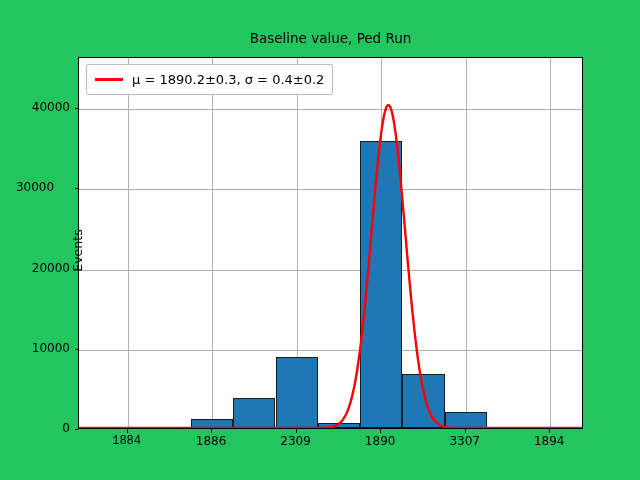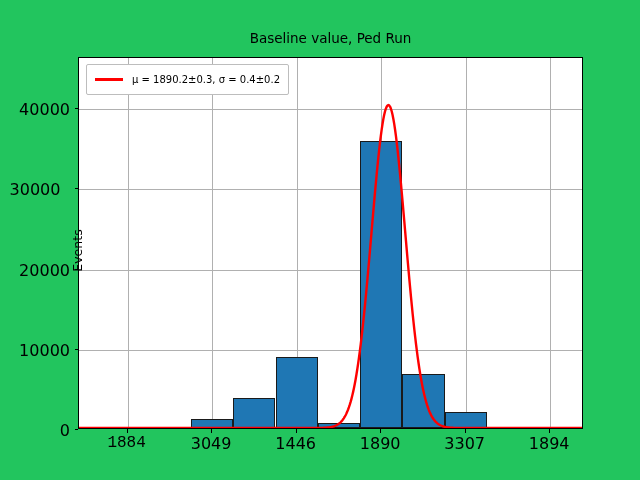--- a/index.html
+++ b/index.html
@@ -38,21 +38,21 @@
     box-sizing:border-box;
   }
 
   
   #fit-curve{position:absolute;left:0;top:0;width:100%;height:100%;}
 
   
   .tick{position:absolute;background:#000;}
   .tick.x{width:1px;height:3.5px;top:429px;}
   .tick.y{height:1px;width:3.5px;left:74.5px;}
-  .ticklabel{position:absolute;font-size:16px;color:#000;white-space:nowrap;}
+  .ticklabel{position:absolute;font-size:12px;color:#000;white-space:nowrap;}
   .ticklabel.x{top:434px;text-align:center;width:80px;}
   .ticklabel.y{right:0;text-align:right;width:70px;}
 
   
   #xlabel{
     position:absolute;left:78px;top:455px;width:505px;
     text-align:center;font-size:12.5px;color:#000;
   }
   #ylabel{
     position:absolute;left:-3px;top:243px;
@@ -64,21 +64,21 @@
   #legend{
     position:absolute;left:86px;top:64px;
     background:#ffffff;border:0.9px solid #bdbdbd;
     border-radius:2px;padding:5px 8px 5px 7px;
     box-sizing:border-box;
   }
   .legend-row{display:flex;align-items:center;height:19px;}
   .legend-key{width:30px;display:flex;align-items:center;justify-content:center;margin-right:8px;}
   .key-line{width:28px;height:2.6px;background:#ff0000;}
   .key-patch{width:22px;height:12px;background:#1f77b4;border:1.1px solid #1a1a1a;box-sizing:border-box;}
-  .legend-label{font-size:10px;color:#000;white-space:nowrap;}
+  .legend-label{font-size:13px;color:#000;white-space:nowrap;}
 </style>
 </head>
 <body>
 
 <div id="figure">
 
   <div id="chart-title">Baseline value, Ped Run</div>
 
   <div id="plot-area">
     <div id="grid-layer">
@@ -104,23 +104,23 @@
       </div>
     <svg id="fit-curve" viewBox="0 0 505 372" preserveAspectRatio="none">
       <path id="fit-path" fill="none" stroke="#ff0000" stroke-width="2.4" vector-effect="non-scaling-stroke" stroke-linejoin="round" stroke-linecap="round" d="M0.00,372.00L0.84,372.00L1.68,372.00L2.52,372.00L3.37,372.00L4.21,372.00L5.05,372.00L5.89,372.00L6.73,372.00L7.57,372.00L8.42,372.00L9.26,372.00L10.10,372.00L10.94,372.00L11.78,372.00L12.62,372.00L13.47,372.00L14.31,372.00L15.15,372.00L15.99,372.00L16.83,372.00L17.67,372.00L18.52,372.00L19.36,372.00L20.20,372.00L21.04,372.00L21.88,372.00L22.72,372.00L23.57,372.00L24.41,372.00L25.25,372.00L26.09,372.00L26.93,372.00L27.77,372.00L28.62,372.00L29.46,372.00L30.30,372.00L31.14,372.00L31.98,372.00L32.82,372.00L33.67,372.00L34.51,372.00L35.35,372.00L36.19,372.00L37.03,372.00L37.88,372.00L38.72,372.00L39.56,372.00L40.40,372.00L41.24,372.00L42.08,372.00L42.93,372.00L43.77,372.00L44.61,372.00L45.45,372.00L46.29,372.00L47.13,372.00L47.98,372.00L48.82,372.00L49.66,372.00L50.50,372.00L51.34,372.00L52.18,372.00L53.03,372.00L53.87,372.00L54.71,372.00L55.55,372.00L56.39,372.00L57.23,372.00L58.08,372.00L58.92,372.00L59.76,372.00L60.60,372.00L61.44,372.00L62.28,372.00L63.13,372.00L63.97,372.00L64.81,372.00L65.65,372.00L66.49,372.00L67.33,372.00L68.18,372.00L69.02,372.00L69.86,372.00L70.70,372.00L71.54,372.00L72.38,372.00L73.22,372.00L74.07,372.00L74.91,372.00L75.75,372.00L76.59,372.00L77.43,372.00L78.27,372.00L79.12,372.00L79.96,372.00L80.80,372.00L81.64,372.00L82.48,372.00L83.32,372.00L84.17,372.00L85.01,372.00L85.85,372.00L86.69,372.00L87.53,372.00L88.37,372.00L89.22,372.00L90.06,372.00L90.90,372.00L91.74,372.00L92.58,372.00L93.42,372.00L94.27,372.00L95.11,372.00L95.95,372.00L96.79,372.00L97.63,372.00L98.47,372.00L99.32,372.00L100.16,372.00L101.00,372.00L101.84,372.00L102.68,372.00L103.52,372.00L104.37,372.00L105.21,372.00L106.05,372.00L106.89,372.00L107.73,372.00L108.58,372.00L109.42,372.00L110.26,372.00L111.10,372.00L111.94,372.00L112.78,372.00L113.63,372.00L114.47,372.00L115.31,372.00L116.15,372.00L116.99,372.00L117.83,372.00L118.68,372.00L119.52,372.00L120.36,372.00L121.20,372.00L122.04,372.00L122.88,372.00L123.73,372.00L124.57,372.00L125.41,372.00L126.25,372.00L127.09,372.00L127.93,372.00L128.78,372.00L129.62,372.00L130.46,372.00L131.30,372.00L132.14,372.00L132.98,372.00L133.83,372.00L134.67,372.00L135.51,372.00L136.35,372.00L137.19,372.00L138.03,372.00L138.88,372.00L139.72,372.00L140.56,372.00L141.40,372.00L142.24,372.00L143.08,372.00L143.93,372.00L144.77,372.00L145.61,372.00L146.45,372.00L147.29,372.00L148.13,372.00L148.97,372.00L149.82,372.00L150.66,372.00L151.50,372.00L152.34,372.00L153.18,372.00L154.02,372.00L154.87,372.00L155.71,372.00L156.55,372.00L157.39,372.00L158.23,372.00L159.07,372.00L159.92,372.00L160.76,372.00L161.60,372.00L162.44,372.00L163.28,372.00L164.12,372.00L164.97,372.00L165.81,372.00L166.65,372.00L167.49,372.00L168.33,372.00L169.17,372.00L170.02,372.00L170.86,372.00L171.70,372.00L172.54,372.00L173.38,372.00L174.22,372.00L175.07,372.00L175.91,372.00L176.75,372.00L177.59,372.00L178.43,372.00L179.27,372.00L180.12,372.00L180.96,372.00L181.80,372.00L182.64,372.00L183.48,372.00L184.33,372.00L185.17,372.00L186.01,372.00L186.85,372.00L187.69,372.00L188.53,372.00L189.38,372.00L190.22,372.00L191.06,372.00L191.90,372.00L192.74,372.00L193.58,372.00L194.43,372.00L195.27,372.00L196.11,372.00L196.95,372.00L197.79,372.00L198.63,372.00L199.48,372.00L200.32,372.00L201.16,372.00L202.00,372.00L202.84,372.00L203.68,372.00L204.53,372.00L205.37,372.00L206.21,372.00L207.05,372.00L207.89,372.00L208.73,372.00L209.58,372.00L210.42,372.00L211.26,372.00L212.10,372.00L212.94,372.00L213.78,372.00L214.63,372.00L215.47,372.00L216.31,372.00L217.15,372.00L217.99,372.00L218.83,372.00L219.67,372.00L220.52,372.00L221.36,372.00L222.20,372.00L223.04,372.00L223.88,372.00L224.72,372.00L225.57,372.00L226.41,372.00L227.25,372.00L228.09,372.00L228.93,372.00L229.77,372.00L230.62,372.00L231.46,371.99L232.30,371.99L233.14,371.99L233.98,371.99L234.82,371.99L235.67,371.98L236.51,371.98L237.35,371.97L238.19,371.97L239.03,371.96L239.87,371.95L240.72,371.94L241.56,371.92L242.40,371.91L243.24,371.88L244.08,371.86L244.92,371.83L245.77,371.79L246.61,371.75L247.45,371.70L248.29,371.64L249.13,371.56L249.97,371.48L250.82,371.38L251.66,371.26L252.50,371.12L253.34,370.95L254.18,370.76L255.03,370.54L255.87,370.28L256.71,369.99L257.55,369.64L258.39,369.25L259.23,368.80L260.08,368.28L260.92,367.68L261.76,367.01L262.60,366.24L263.44,365.38L264.28,364.40L265.13,363.30L265.97,362.07L266.81,360.68L267.65,359.14L268.49,357.43L269.33,355.52L270.18,353.41L271.02,351.09L271.86,348.53L272.70,345.73L273.54,342.66L274.38,339.32L275.23,335.68L276.07,331.74L276.91,327.49L277.75,322.90L278.59,317.98L279.43,312.71L280.28,307.09L281.12,301.11L281.96,294.77L282.80,288.08L283.64,281.03L284.48,273.63L285.33,265.89L286.17,257.83L287.01,249.46L287.85,240.80L288.69,231.88L289.53,222.72L290.37,213.36L291.22,203.83L292.06,194.16L292.90,184.41L293.74,174.61L294.58,164.81L295.42,155.07L296.27,145.43L297.11,135.95L297.95,126.68L298.79,117.67L299.63,108.99L300.47,100.69L301.32,92.81L302.16,85.42L303.00,78.57L303.84,72.29L304.68,66.64L305.52,61.65L306.37,57.36L307.21,53.80L308.05,50.99L308.89,48.97L309.73,47.73L310.57,47.30L311.42,47.67L312.26,48.85L313.10,50.81L313.94,53.56L314.78,57.06L315.62,61.30L316.47,66.24L317.31,71.84L318.15,78.07L318.99,84.89L319.83,92.24L320.67,100.08L321.52,108.35L322.36,117.01L323.20,125.99L324.04,135.24L324.88,144.71L325.73,154.34L326.57,164.08L327.41,173.87L328.25,183.67L329.09,193.43L329.93,203.10L330.78,212.65L331.62,222.02L332.46,231.20L333.30,240.14L334.14,248.82L334.98,257.21L335.83,265.30L336.67,273.06L337.51,280.48L338.35,287.56L339.19,294.28L340.03,300.65L340.88,306.65L341.72,312.30L342.56,317.60L343.40,322.54L344.24,327.15L345.08,331.43L345.93,335.40L346.77,339.05L347.61,342.42L348.45,345.51L349.29,348.33L350.13,350.91L350.98,353.25L351.82,355.37L352.66,357.29L353.50,359.02L354.34,360.57L355.18,361.97L356.03,363.21L356.87,364.32L357.71,365.31L358.55,366.18L359.39,366.96L360.23,367.64L361.07,368.23L361.92,368.76L362.76,369.22L363.60,369.62L364.44,369.96L365.28,370.26L366.12,370.52L366.97,370.75L367.81,370.94L368.65,371.11L369.49,371.25L370.33,371.37L371.17,371.47L372.02,371.56L372.86,371.63L373.70,371.69L374.54,371.75L375.38,371.79L376.22,371.83L377.07,371.86L377.91,371.88L378.75,371.90L379.59,371.92L380.43,371.94L381.27,371.95L382.12,371.96L382.96,371.97L383.80,371.97L384.64,371.98L385.48,371.98L386.32,371.99L387.17,371.99L388.01,371.99L388.85,371.99L389.69,371.99L390.53,372.00L391.37,372.00L392.22,372.00L393.06,372.00L393.90,372.00L394.74,372.00L395.58,372.00L396.42,372.00L397.27,372.00L398.11,372.00L398.95,372.00L399.79,372.00L400.63,372.00L401.48,372.00L402.32,372.00L403.16,372.00L404.00,372.00L404.84,372.00L405.68,372.00L406.53,372.00L407.37,372.00L408.21,372.00L409.05,372.00L409.89,372.00L410.73,372.00L411.58,372.00L412.42,372.00L413.26,372.00L414.10,372.00L414.94,372.00L415.78,372.00L416.63,372.00L417.47,372.00L418.31,372.00L419.15,372.00L419.99,372.00L420.83,372.00L421.68,372.00L422.52,372.00L423.36,372.00L424.20,372.00L425.04,372.00L425.88,372.00L426.73,372.00L427.57,372.00L428.41,372.00L429.25,372.00L430.09,372.00L430.93,372.00L431.78,372.00L432.62,372.00L433.46,372.00L434.30,372.00L435.14,372.00L435.98,372.00L436.82,372.00L437.67,372.00L438.51,372.00L439.35,372.00L440.19,372.00L441.03,372.00L441.87,372.00L442.72,372.00L443.56,372.00L444.40,372.00L445.24,372.00L446.08,372.00L446.92,372.00L447.77,372.00L448.61,372.00L449.45,372.00L450.29,372.00L451.13,372.00L451.97,372.00L452.82,372.00L453.66,372.00L454.50,372.00L455.34,372.00L456.18,372.00L457.02,372.00L457.87,372.00L458.71,372.00L459.55,372.00L460.39,372.00L461.23,372.00L462.07,372.00L462.92,372.00L463.76,372.00L464.60,372.00L465.44,372.00L466.28,372.00L467.12,372.00L467.97,372.00L468.81,372.00L469.65,372.00L470.49,372.00L471.33,372.00L472.18,372.00L473.02,372.00L473.86,372.00L474.70,372.00L475.54,372.00L476.38,372.00L477.23,372.00L478.07,372.00L478.91,372.00L479.75,372.00L480.59,372.00L481.43,372.00L482.28,372.00L483.12,372.00L483.96,372.00L484.80,372.00L485.64,372.00L486.48,372.00L487.33,372.00L488.17,372.00L489.01,372.00L489.85,372.00L490.69,372.00L491.53,372.00L492.38,372.00L493.22,372.00L494.06,372.00L494.90,372.00L495.74,372.00L496.58,372.00L497.43,372.00L498.27,372.00L499.11,372.00L499.95,372.00L500.79,372.00L501.63,372.00L502.48,372.00L503.32,372.00L504.16,372.00L505.00,372.00"></path>
     </svg>
   </div>
 
   <div id="ticks-layer">
       <div class="tick x" style="left: 126.598px;"></div>
       <div class="ticklabel x" style="left: 86.5983px; font-family: Liberation Mono, monospace;">1884</div>
       <div class="tick x" style="left: 211.117px;"></div>
-      <div class="ticklabel x" style="left: 171.117px;">3049</div>
+      <div class="ticklabel x" style="left: 171.117px;">1886</div>
       <div class="tick x" style="left: 295.636px;"></div>
-      <div class="ticklabel x" style="left: 255.636px;">1446</div>
+      <div class="ticklabel x" style="left: 255.636px;">2309</div>
       <div class="tick x" style="left: 380.155px;"></div>
       <div class="ticklabel x" style="left: 340.155px;">1890</div>
       <div class="tick x" style="left: 464.674px;"></div>
       <div class="ticklabel x" style="left: 424.674px;">3307</div>
       <div class="tick x" style="left: 549.192px;"></div>
       <div class="ticklabel x" style="left: 509.192px;">1894</div>
       <div class="tick y" style="top: 429px;"></div>
       <div class="ticklabel y" style="top: 421px; left: 0px; width: 70px;">0</div>
       <div class="tick y" style="top: 348.828px;"></div>
       <div class="ticklabel y" style="top: 340.828px; left: 0px; width: 70px;">10000</div>

